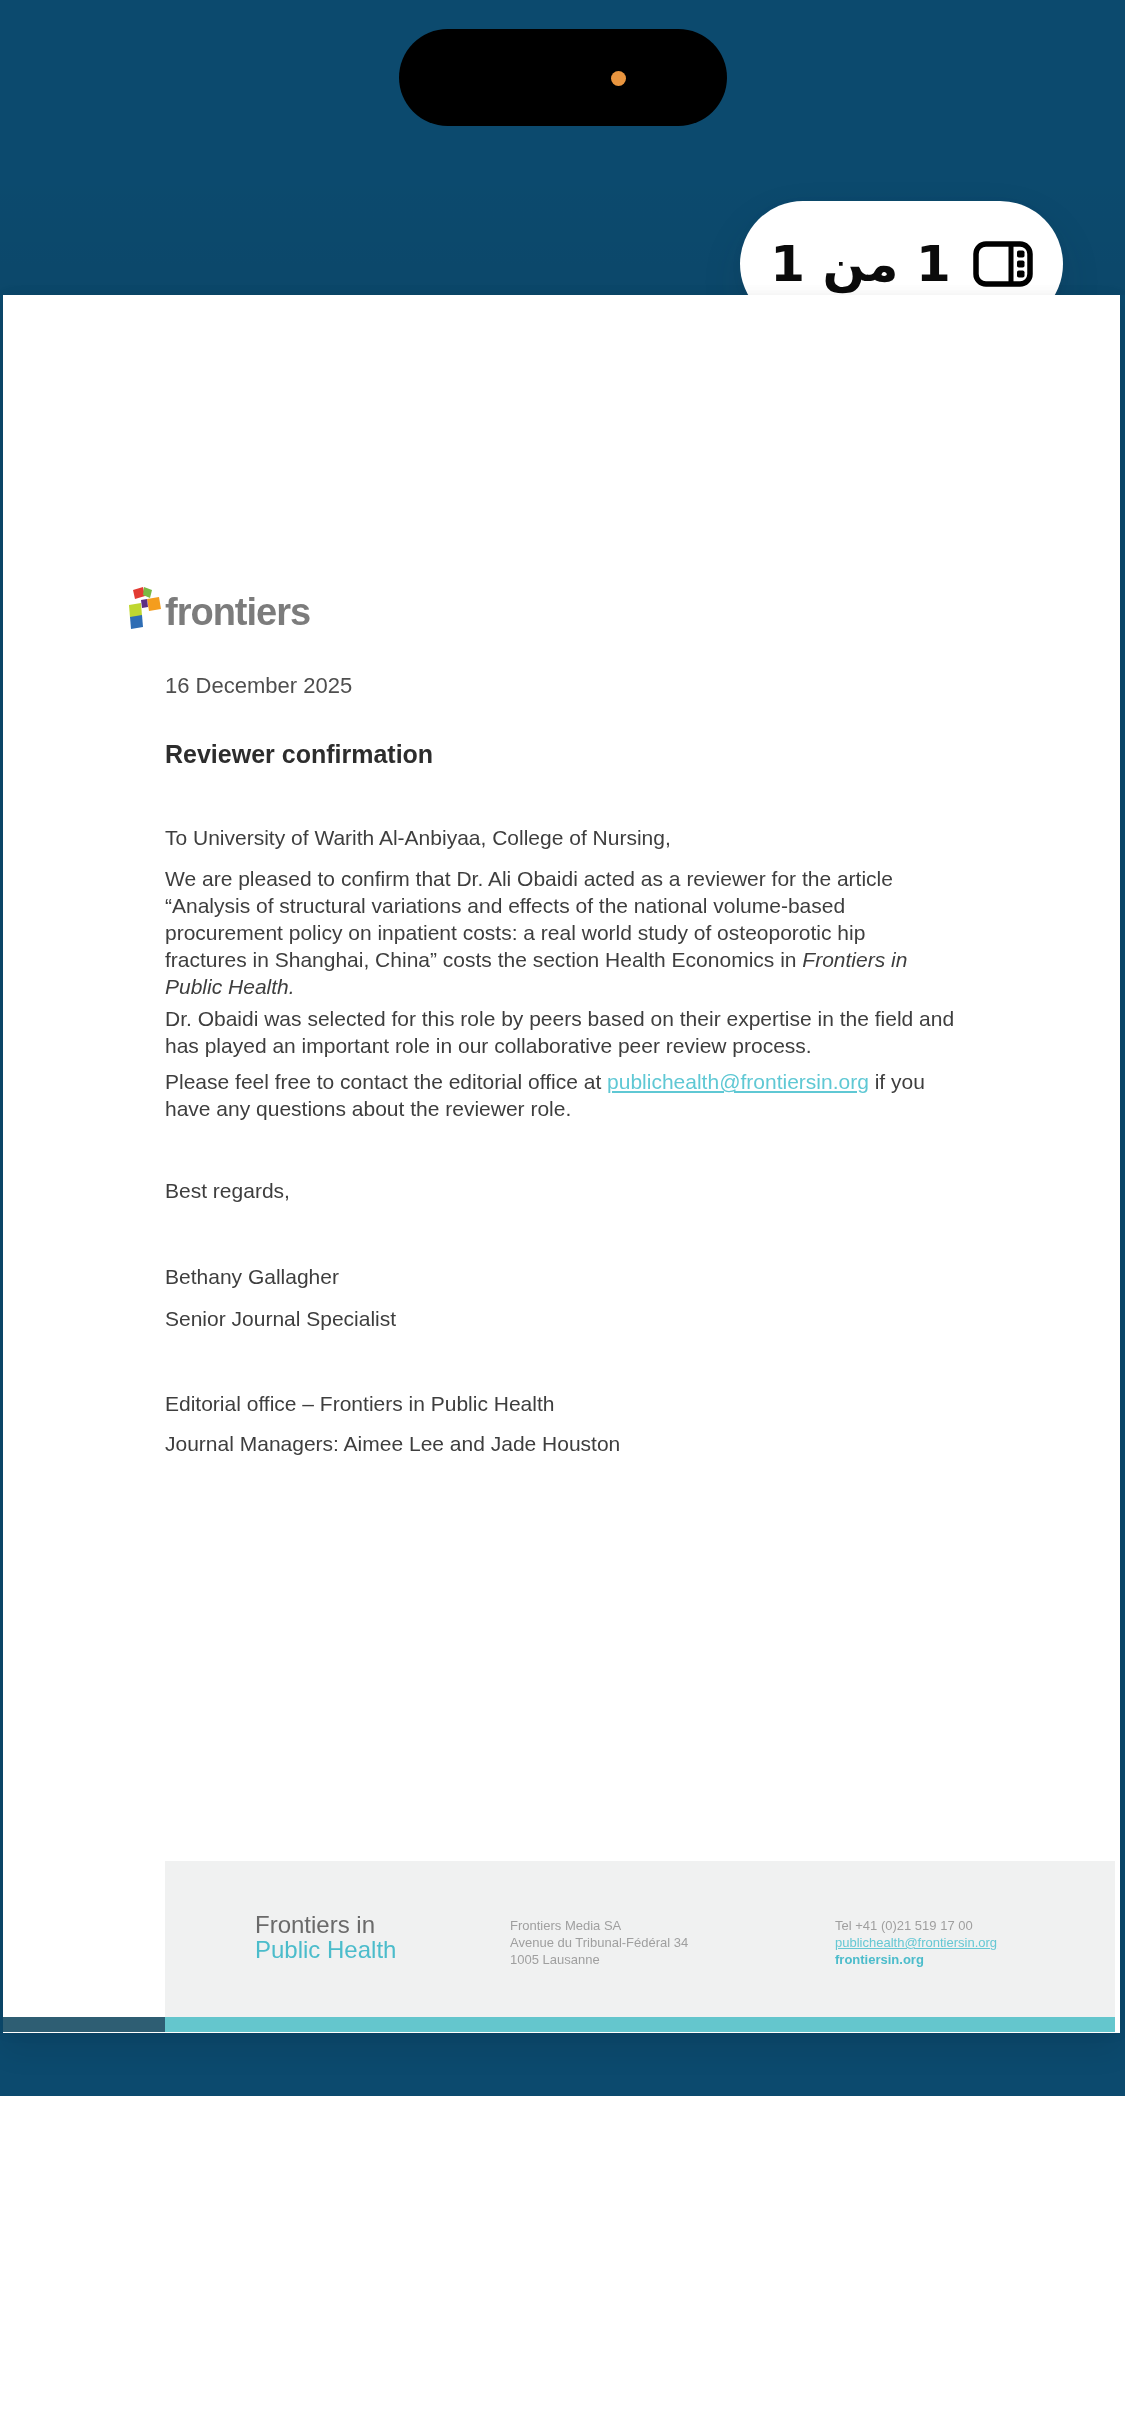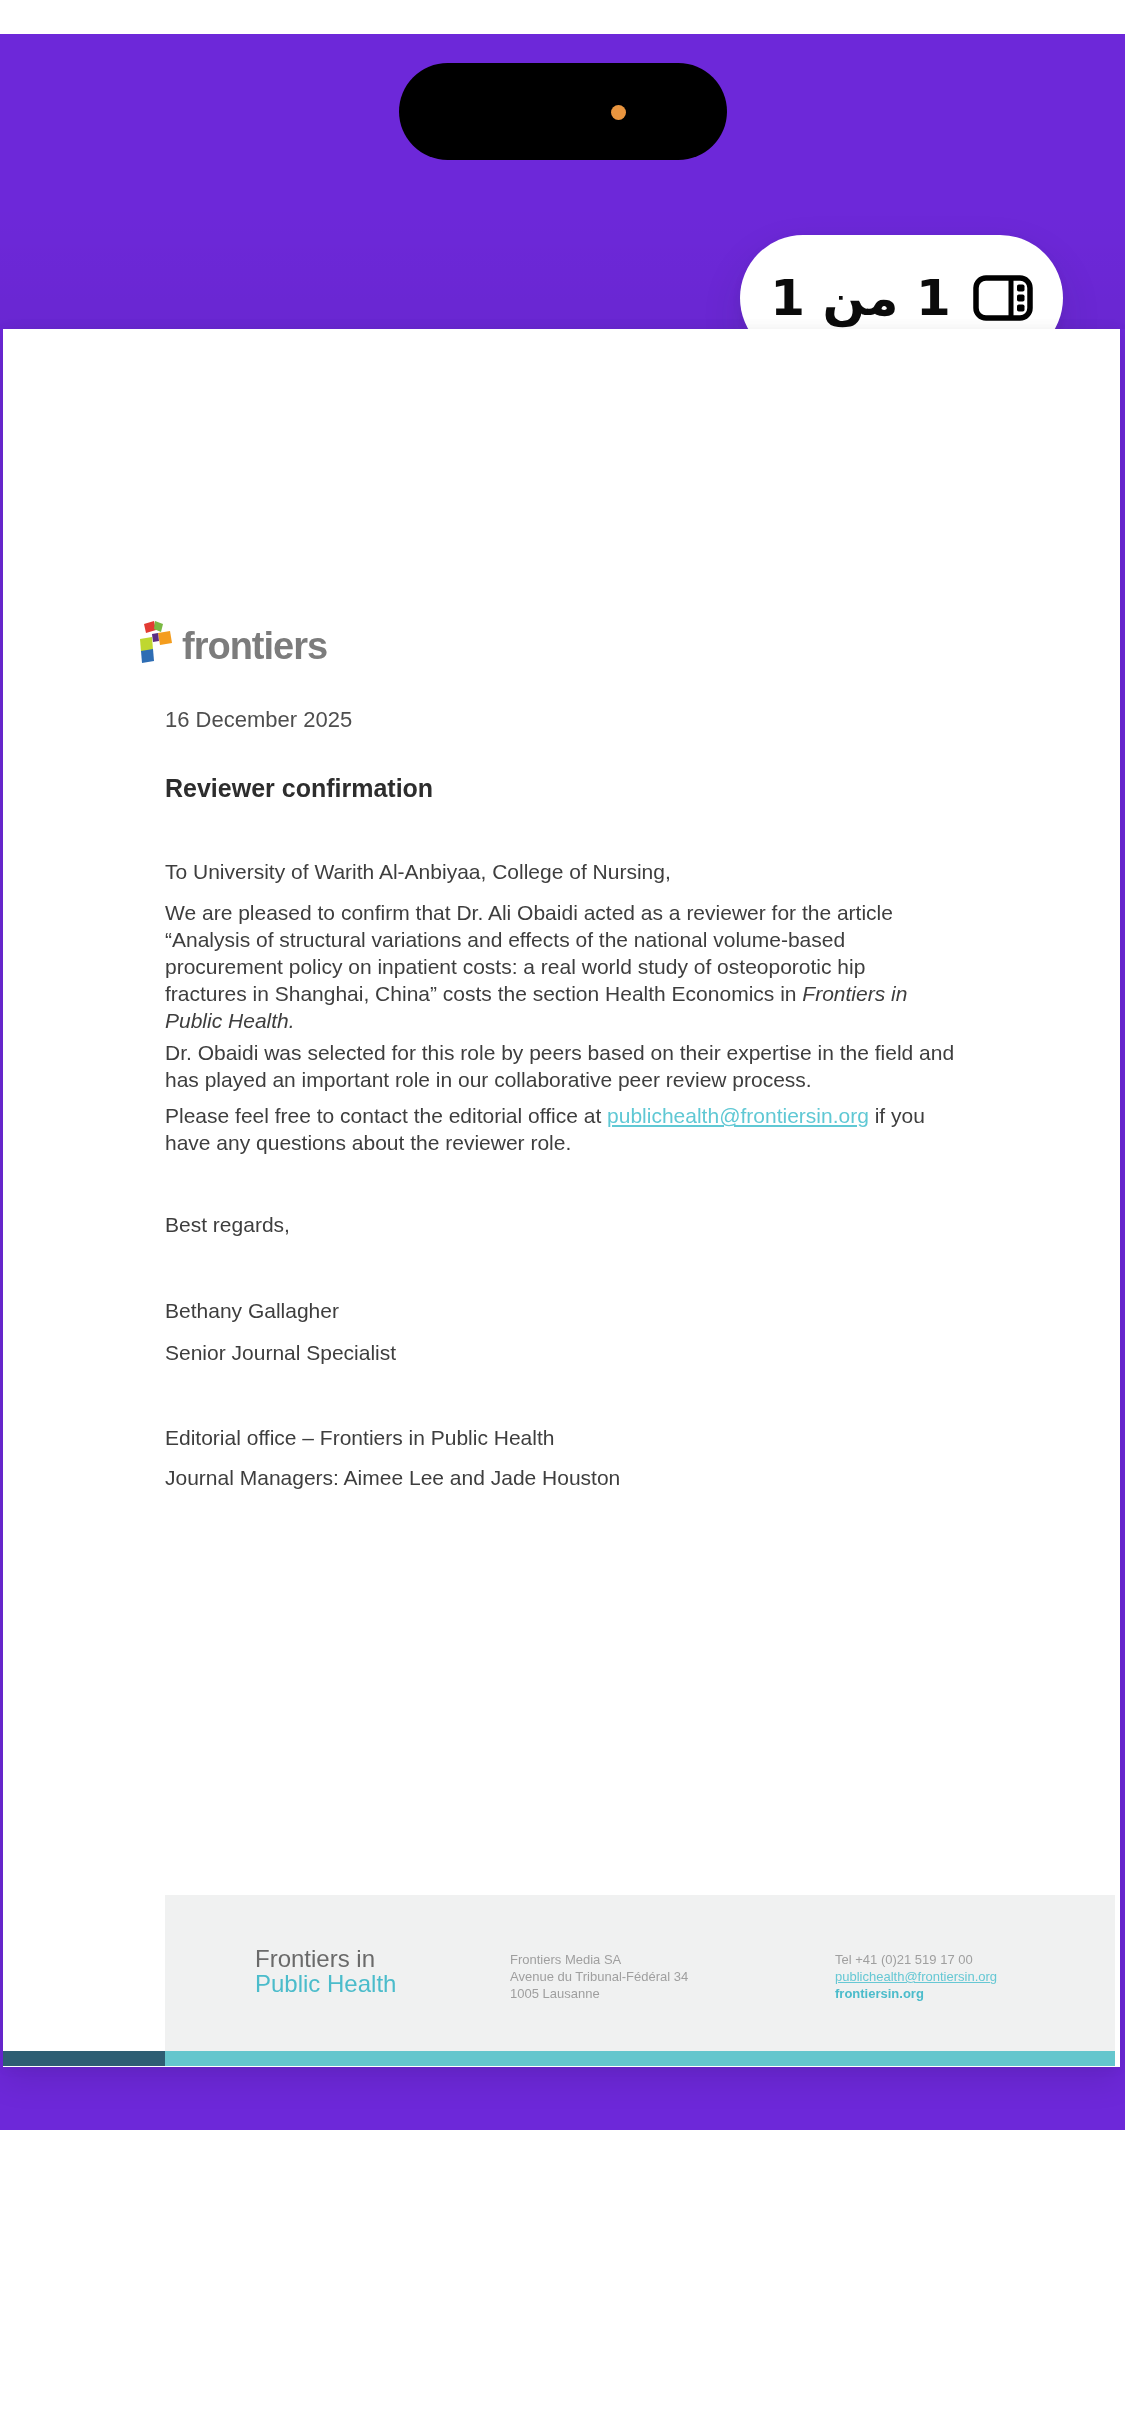--- a/index.html
+++ b/index.html
@@ -1,20 +1,19 @@
 <!DOCTYPE html>
 <html><head>
 <meta charset="utf-8">
 <style>
   html,body { margin:0; padding:0; background:#ffffff; }
   .screen {
     position:relative; width:1125px; height:2096px; overflow:hidden;
-    background:#6d28d9;
+    background:#0c4a6e;
     font-family:"Liberation Sans","DejaVu Sans",sans-serif;
-    margin-top:34px;
   }
   
   .screen::before {
     content:""; position:absolute; left:0; top:170px; width:100%; height:125px;
     background:linear-gradient(to bottom, rgba(0,0,0,0), rgba(0,0,0,0.035));
     pointer-events:none;
   }
 
   
   .dynamic-island {
@@ -41,21 +40,21 @@
   .page-indicator svg { display:block; }
 
   
   .pdf-page {
     position:absolute; left:3px; top:295px; width:1117px; height:1738px;
     background:#ffffff;
     box-shadow:0 0 14px rgba(0,0,0,0.05), 0 16px 30px rgba(0,0,0,0.09);
   }
   .abs { position:absolute; }
 
-  .logo { left:132px; top:288px; display:flex; align-items:center; gap:7px; }
+  .logo { left:121px; top:288px; display:flex; align-items:center; gap:1px; }
   .logo .wordmark {
     font-size:38px; font-weight:700; color:#7c7c7c; letter-spacing:-1px; line-height:1;
     padding-top:4px;
   }
 
   .date-line  { left:162px; top:378px; font-size:22px; color:#4e4e4e; }
   .heading    { left:162px; top:445px; font-size:25px; font-weight:700; color:#2d2d2d; }
 
   .body-text  { left:162px; width:880px; font-size:21px; line-height:27px; color:#3e3e3e; }
   .p1 { top:529px; }  .p2 { top:570px; }  .p3 { top:710px; }  .p4 { top:773px; }

